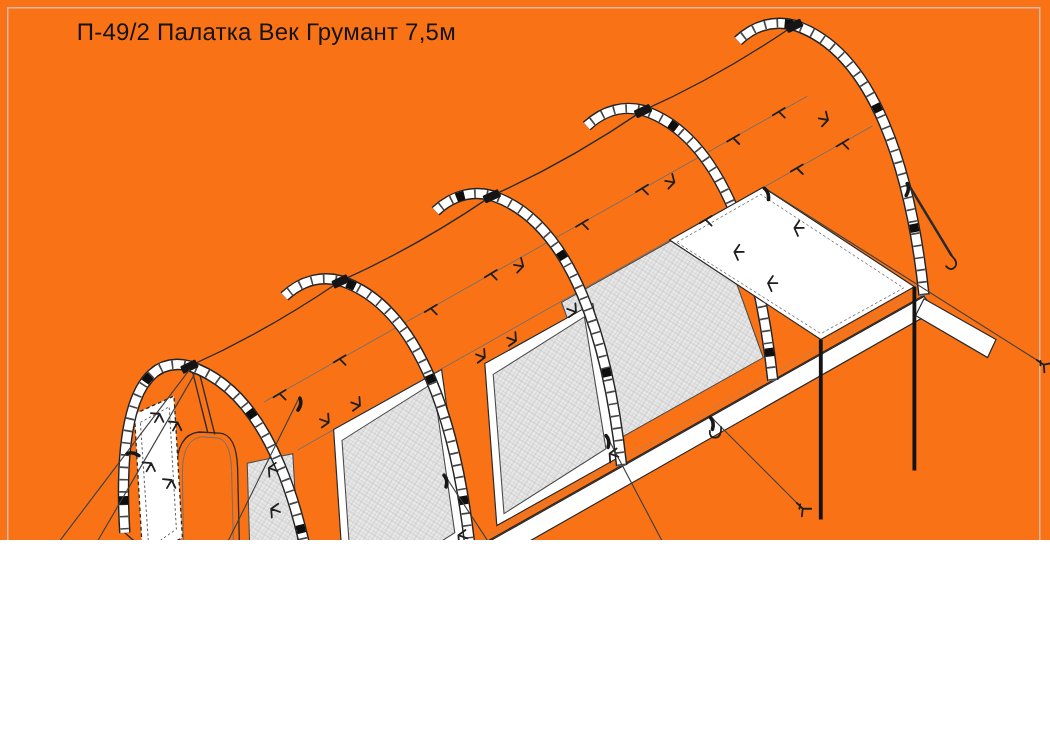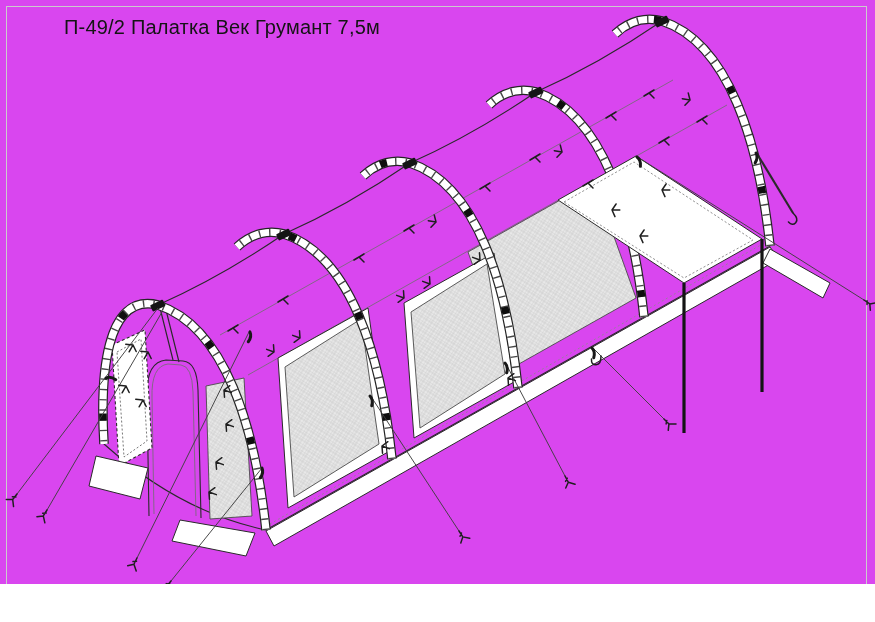--- a/index.html
+++ b/index.html
@@ -1,16 +1,16 @@
 <!DOCTYPE html>
 <html><head>
 <meta charset="utf-8">
 <style>
   html,body{margin:0;padding:0;background:#ffffff;}
-  #stage{position:relative;width:875px;height:584px;background:#d946ef;overflow:hidden;
+  #stage{position:relative;width:875px;height:450px;background:#f97316;overflow:hidden;
          font-family:"Liberation Sans","DejaVu Sans",sans-serif;}
   #title{position:absolute;left:64px;top:16px;font-size:20px;font-weight:400;color:#141414;
          letter-spacing:.2px;white-space:nowrap;}
   svg{position:absolute;left:0;top:0;}
   .ln{stroke:#2a2a2a;stroke-width:1.1;fill:none;}
   .soft{stroke:#6f6f6f;stroke-width:.8;fill:none;}
   .guy{stroke:#3f3f3f;stroke-width:.95;fill:none;}
   .glyph{stroke:#1f1f1f;stroke-width:1.5;fill:none;stroke-linecap:round;}
   .strap{stroke:#181818;stroke-width:3;fill:none;stroke-linecap:round;}
   .band-case{stroke:#242424;stroke-width:9.6;fill:none;}

